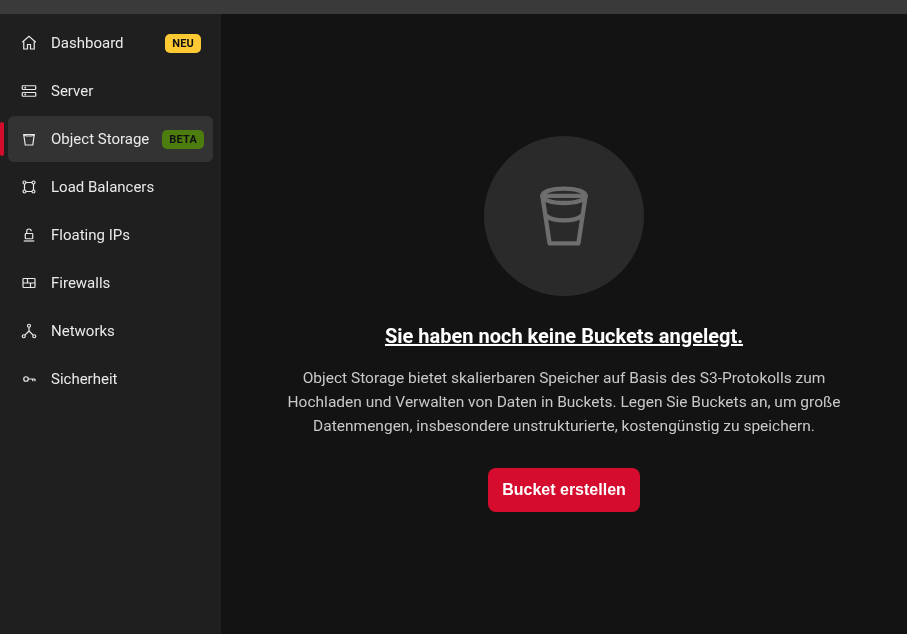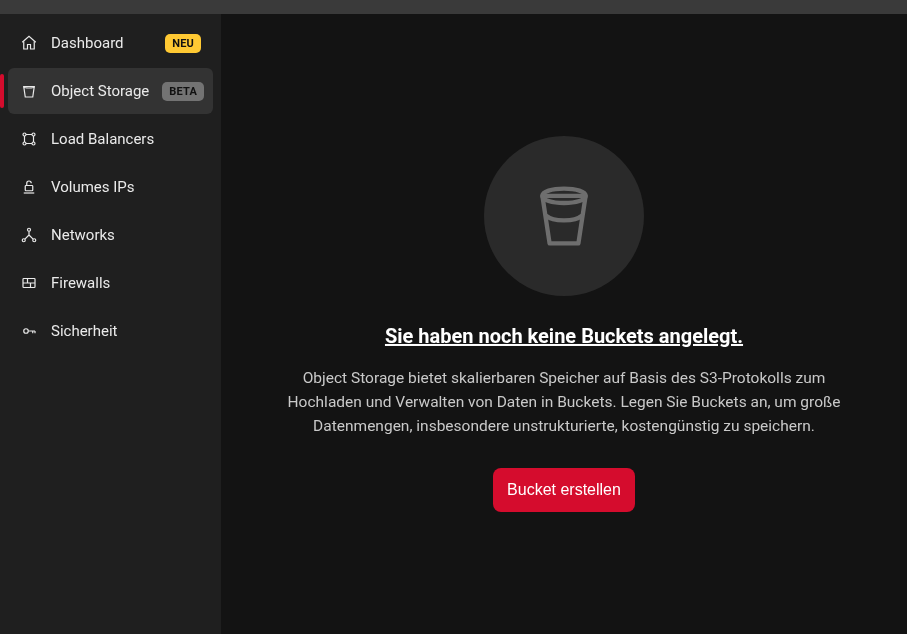--- a/index.html
+++ b/index.html
@@ -74,21 +74,21 @@
     .badge {
       font-size: 11px;
       font-weight: 700;
       line-height: 1;
       padding: 4px 7px;
       border-radius: 5px;
       color: #111;
       letter-spacing: 0.2px;
     }
     .badge.neu  { background: #ffc933; margin-left: 20px; }
-    .badge.beta { background: #737373; }
+    .badge.beta { background: #4d7c0f; }
 
     
     .main {
       flex: 1 1 auto;
       background: #131313;
       position: relative;
     }
     .empty {
       position: absolute;
       left: 50%;
@@ -128,21 +128,21 @@
       line-height: 1.55;
       color: #c9c9c9;
       margin: 0 auto 30px auto;
       max-width: 596px;
     }
     .btn-primary {
       display: inline-block;
       background: #d50c2d;
       color: #fff;
       font-size: 16px;
-      font-weight: 400;
+      font-weight: 700;
       border: none;
       border-radius: 8px;
       padding: 13px 14px;
       cursor: pointer;
     }
   </style>
 </head>
 <body>
 
 <div class="titlebar"></div>
@@ -156,20 +156,31 @@
         <span class="nav-icon">
           <svg viewBox="0 0 24 24">
               <path d="M3 11 12 3l9 8"></path>
               <path d="M5 10v10h5v-6h4v6h5V10"></path>
             </svg>
         </span>
         <span class="nav-label">Dashboard</span>
         <span class="badge neu">NEU</span>
       </li>
 
+      <li class="nav-item">
+        <span class="nav-icon">
+          <svg viewBox="0 0 24 24">
+              <rect x="3" y="5" width="18" height="5" rx="1"></rect>
+              <rect x="3" y="14" width="18" height="5" rx="1"></rect>
+              <circle cx="7" cy="7.5" r="0.5" fill="#eaeaea"></circle>
+              <circle cx="7" cy="16.5" r="0.5" fill="#eaeaea"></circle>
+            </svg>
+        </span>
+        <span class="nav-label">Server</span>
+      </li>
 
 
       <li class="nav-item active">
         <span class="nav-icon">
           <svg viewBox="0 0 24 24">
               <path d="M5 6h14l-2 14H7z"></path>
               <path d="M5 6a7 2 0 0 0 14 0"></path>
             </svg>
         </span>
         <span class="nav-label">Object Storage</span>
@@ -190,43 +201,43 @@
       </li>
 
       <li class="nav-item">
         <span class="nav-icon">
           <svg viewBox="0 0 24 24">
               <rect x="7" y="10" width="10" height="7" rx="1"></rect>
               <path d="M9 10V7a3 3 0 0 1 6 0"></path>
               <path d="M5 20h14"></path>
             </svg>
         </span>
-        <span class="nav-label">Volumes IPs</span>
+        <span class="nav-label">Floating IPs</span>
+      </li>
+
+      <li class="nav-item">
+        <span class="nav-icon">
+          <svg viewBox="0 0 24 24">
+              <rect x="4" y="6" width="16" height="12" rx="1"></rect>
+              <path d="M4 12h16M10 6v6M14 12v6"></path>
+            </svg>
+        </span>
+        <span class="nav-label">Firewalls</span>
       </li>
 
       <li class="nav-item">
         <span class="nav-icon">
           <svg viewBox="0 0 24 24">
               <circle cx="12" cy="5" r="2"></circle>
               <circle cx="5" cy="19" r="2"></circle>
               <circle cx="19" cy="19" r="2"></circle>
               <path d="M12 7v5M12 12 6.5 17.5M12 12l5.5 5.5"></path>
             </svg>
         </span>
         <span class="nav-label">Networks</span>
-      </li>
-
-      <li class="nav-item">
-        <span class="nav-icon">
-          <svg viewBox="0 0 24 24">
-              <rect x="4" y="6" width="16" height="12" rx="1"></rect>
-              <path d="M4 12h16M10 6v6M14 12v6"></path>
-            </svg>
-        </span>
-        <span class="nav-label">Firewalls</span>
       </li>
 
       <li class="nav-item">
         <span class="nav-icon">
           <svg viewBox="0 0 24 24">
               <circle cx="8" cy="12" r="3"></circle>
               <path d="M11 12h9M17 12v3M20 12v3"></path>
             </svg>
         </span>
         <span class="nav-label">Sicherheit</span>

